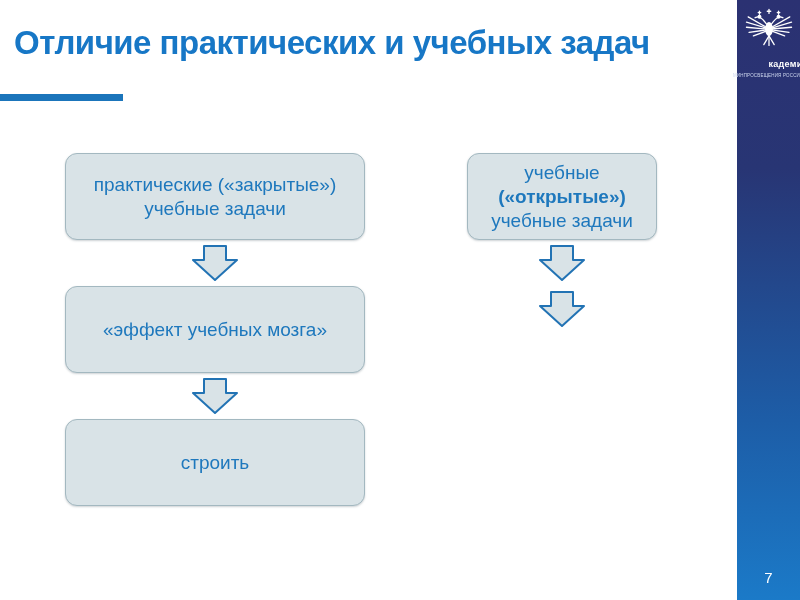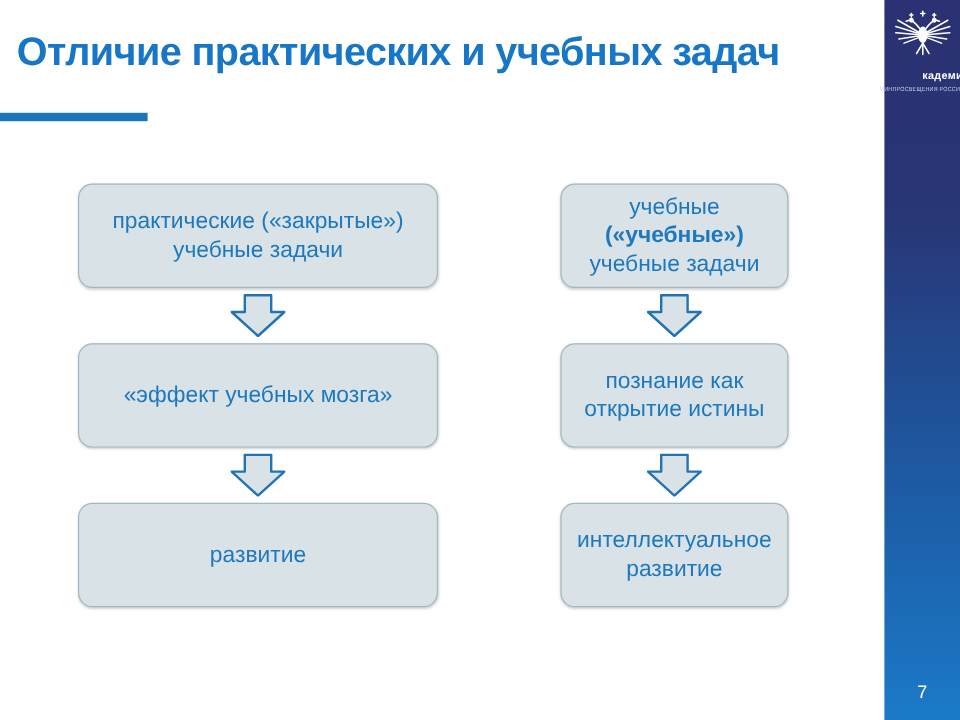--- a/index.html
+++ b/index.html
@@ -92,47 +92,39 @@
       </div>
       <div class="flow-box">
         <span>«эффект учебных мозга»</span>
       </div>
       <div class="arrow-wrap">
         <svg width="46" height="36" viewBox="0 0 46 36">
           <polygon points="12,1 34,1 34,15 45,15 23,35 1,15 12,15" fill="#d9e3e7" stroke="#2273b4" stroke-width="2" stroke-linejoin="round"></polygon>
         </svg>
       </div>
       <div class="flow-box">
-        <span>развитие</span>
+        <span>строить</span>
       </div>
     </div>
 
     <div class="col col-right">
       <div class="flow-box">
         <span>учебные</span>
-        <span class="bold-line">(«учебные»)</span>
+        <span class="bold-line">(«открытые»)</span>
         <span>учебные задачи</span>
       </div>
       <div class="arrow-wrap">
         <svg width="46" height="36" viewBox="0 0 46 36">
           <polygon points="12,1 34,1 34,15 45,15 23,35 1,15 12,15" fill="#d9e3e7" stroke="#2273b4" stroke-width="2" stroke-linejoin="round"></polygon>
         </svg>
       </div>
-      <div class="flow-box">
-        <span>познание как</span>
-        <span>открытие истины</span>
-      </div>
       <div class="arrow-wrap">
         <svg width="46" height="36" viewBox="0 0 46 36">
           <polygon points="12,1 34,1 34,15 45,15 23,35 1,15 12,15" fill="#d9e3e7" stroke="#2273b4" stroke-width="2" stroke-linejoin="round"></polygon>
         </svg>
-      </div>
-      <div class="flow-box">
-        <span>интеллектуальное</span>
-        <span>развитие</span>
       </div>
     </div>
   </main>
 
   <aside class="brand-band">
     <div class="logo">
       <svg width="52" height="46" viewBox="0 0 60 48">
         <g stroke="#ffffff" stroke-width="1.5" stroke-linecap="round" fill="none">
 
           <path d="M27,22 L6,10"></path>

